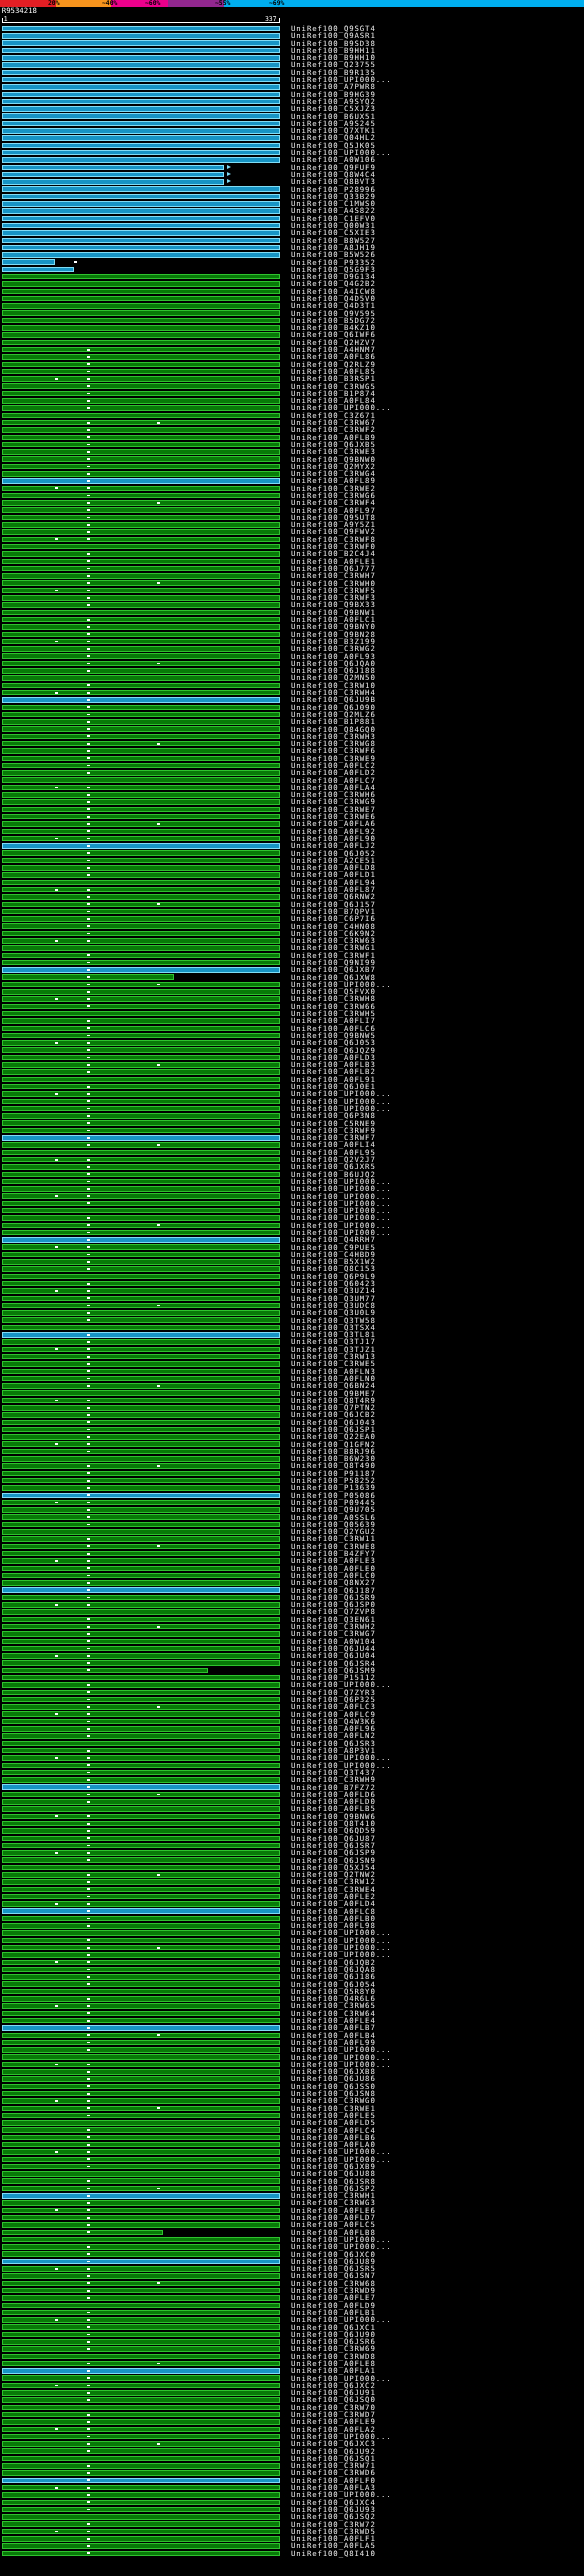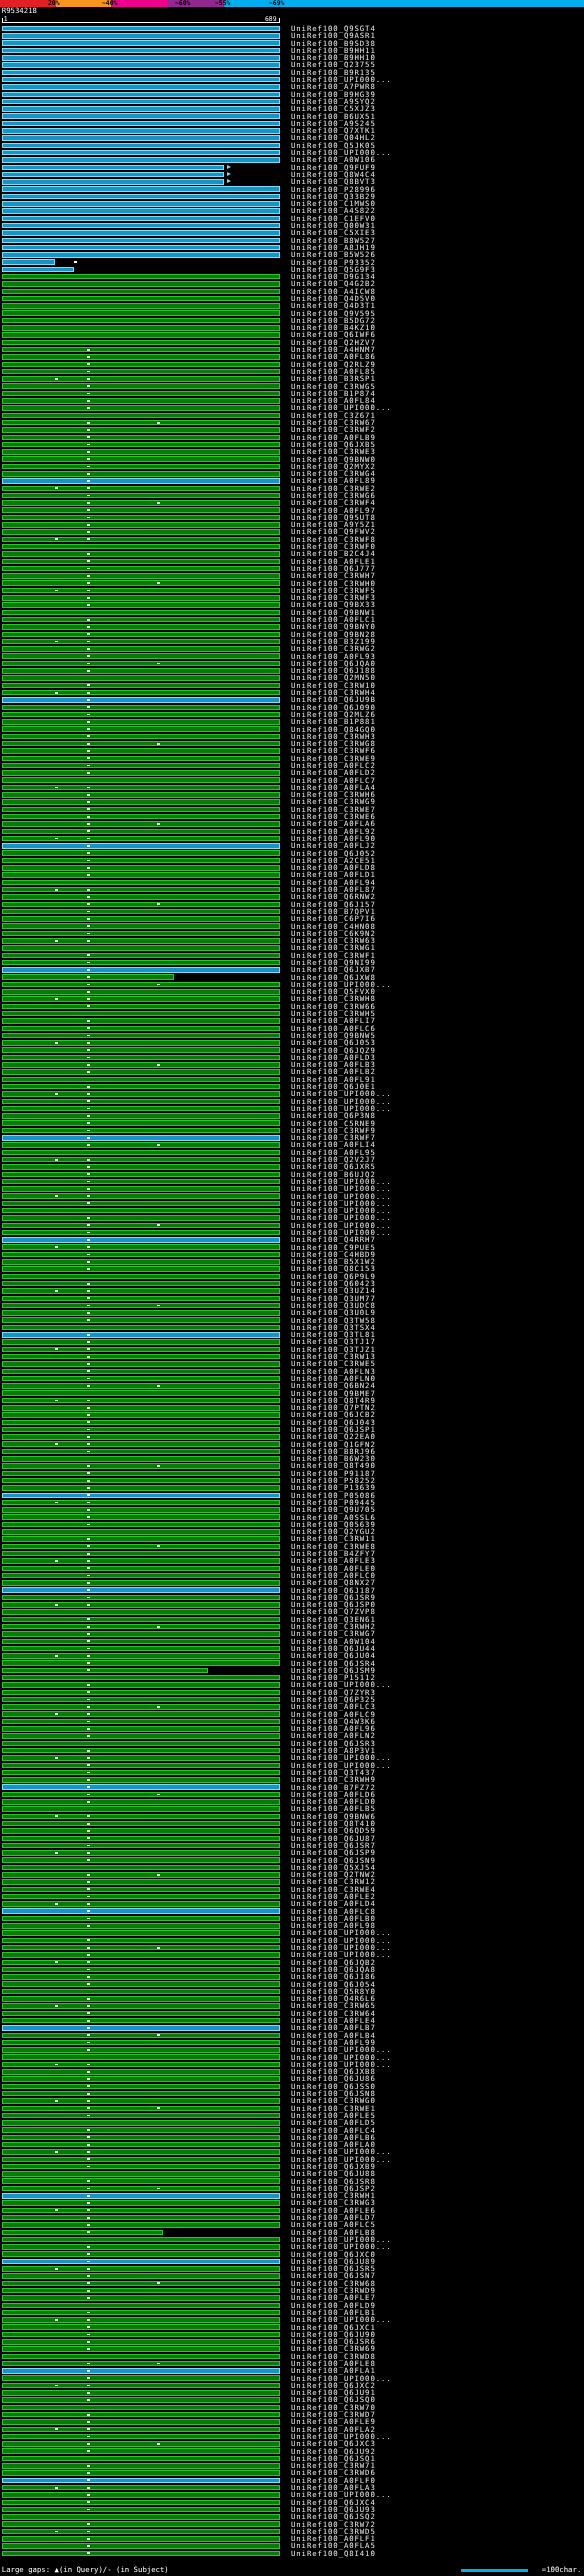--- a/index.html
+++ b/index.html
@@ -40,30 +40,30 @@
 
 <div id="screen">
   <div id="scalebar">
       <div class="seg" style="left: 0px; width: 56px; background: rgb(227, 30, 36);"></div>
       <div class="seg" style="left: 56px; width: 56px; background: rgb(247, 148, 29);"></div>
       <div class="seg" style="left: 111px; width: 57px; background: rgb(236, 0, 140);"></div>
       <div class="seg" style="left: 168px; width: 56px; background: rgb(146, 39, 143);"></div>
       <div class="seg" style="left: 224px; width: 361px; background: rgb(0, 174, 239);"></div>
       <span class="seg-label" style="left: 48px;">20%</span>
       <span class="seg-label" style="left: 102px;">~40%</span>
-      <span class="seg-label" style="left: 175px;">~60%</span>
+      <span class="seg-label" style="left: 145px;">~60%</span>
       <span class="seg-label" style="left: 215px;">~55%</span>
       <span class="seg-label" style="left: 269px;">~69%</span>
     </div>
   <div id="queryrow">
     <span id="query-id">R9534218</span>
   </div>
   <div id="ruler">
     <span id="ruler-start">1</span>
-    <span id="ruler-end">689</span>
+    <span id="ruler-end">337</span>
     <div id="ruler-line"></div>
   <div class="tick" style="left: 1.8px;"></div>
       <div class="tick" style="left: 279px;"></div>
     </div>
   <div id="rows">
       <div class="hit-row">
         <div class="bar c" style="width: 278px;"></div>
         <span class="hit-label">UniRef100_Q9SGT4</span>
       </div>
       <div class="hit-row">
@@ -1786,19 +1786,14 @@
         <div class="bar g" style="width: 278px;"></div>
         <span class="dot" style="left: 87px;"></span>
         <span class="hit-label">UniRef100_A0FLA5</span>
       </div>
       <div class="hit-row">
         <div class="bar g" style="width: 278px;"></div>
         <span class="dot" style="left: 87px;"></span>
         <span class="hit-label">UniRef100_Q8I410</span>
       </div>
     </div>
-  <div id="footer">
-    <span id="gaps-label">Large gaps: ▲(in Query)/- (in Subject)</span>
-    <i id="rule-bar" style="background: rgb(0, 174, 239);"></i>
-    <span id="rule-label">=100char.</span>
-  </div>
 </div>
 
 
 </body></html>

